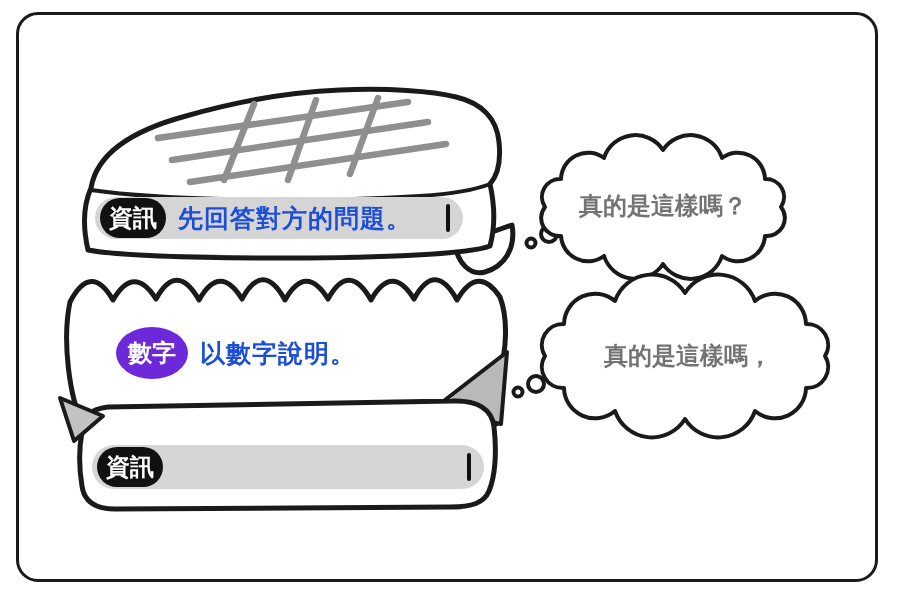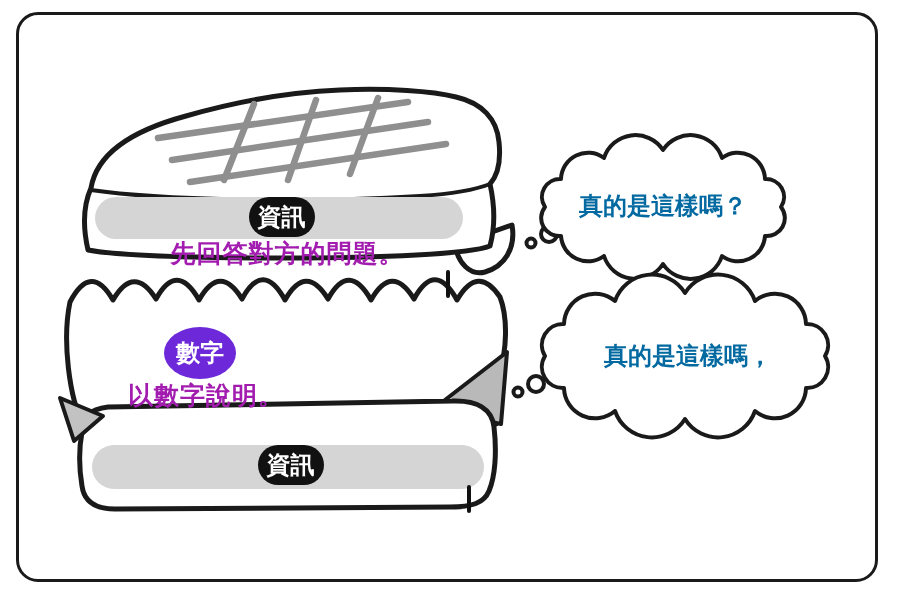--- a/index.html
+++ b/index.html
@@ -5,27 +5,27 @@
   html,body{margin:0;padding:0;background:#ffffff;}
   body{width:900px;height:600px;overflow:hidden;font-family:"Liberation Sans","DejaVu Sans",sans-serif;}
   .stage{position:relative;width:900px;height:600px;background:#ffffff;}
   .frame{position:absolute;left:16px;top:12px;width:862px;height:570px;border:3px solid #1a1a1a;border-radius:22px;box-sizing:border-box;background:#ffffff;}
   svg.art{position:absolute;left:0;top:0;width:900px;height:600px;}
   .ink{fill:#ffffff;stroke:#1a1a1a;stroke-width:5;stroke-linejoin:round;stroke-linecap:round;}
   .thin{fill:none;stroke:#1a1a1a;stroke-width:4;stroke-linejoin:round;stroke-linecap:round;}
   .grill{fill:none;stroke:#8f8f8f;stroke-width:6.5;stroke-linecap:round;}
   .shade{stroke:#1a1a1a;stroke-width:4;stroke-linejoin:round;}
   .cloud{fill:#ffffff;stroke:#1a1a1a;stroke-width:4;stroke-linejoin:round;}
-  .band{position:absolute;display:flex;align-items:center;box-sizing:border-box;flex-direction:column;}
+  .band{position:absolute;display:flex;align-items:center;box-sizing:border-box;}
   .band.gray{background:#d5d5d5;border-radius:22px;padding-left:5px;}
   .pill{background:#111111;color:#ffffff;font-weight:bold;font-size:24px;display:flex;align-items:center;justify-content:center;border-radius:20px;width:66px;height:40px;flex:0 0 auto;}
   .ellipse-badge{background:#6d28d9;color:#ffffff;font-weight:bold;font-size:24px;display:flex;align-items:center;justify-content:center;border-radius:50%;width:72px;height:52px;flex:0 0 auto;}
-  .layer-text{font-weight:bold;font-size:25px;color:#a21caf;margin-left:12px;white-space:nowrap;letter-spacing:1px;}
+  .layer-text{font-weight:bold;font-size:25px;color:#1d4ed8;margin-left:12px;white-space:nowrap;letter-spacing:1px;}
   .tick{width:4px;height:28px;background:#111111;border-radius:2px;margin-left:auto;margin-right:13px;flex:0 0 auto;}
-  .thought{position:absolute;transform:translate(-50%,-50%);font-size:24px;font-weight:600;color:#0369a1;text-align:center;white-space:nowrap;line-height:34px;}
+  .thought{position:absolute;transform:translate(-50%,-50%);font-size:24px;font-weight:600;color:#737373;text-align:center;white-space:nowrap;line-height:34px;}
 </style>
 </head>
 <body>
 
 <div class="stage">
   <div class="frame"></div>
 
   <svg class="art" viewBox="0 0 900 600">
 
     <path class="ink" d="M 70,302 Q 91,262 113,300 Q 134,264 156,299 Q 177,261 199,300 Q 220,263 242,299 Q 263,260 285,300 Q 306,263 328,299 Q 349,261 371,300 Q 392,263 414,299 Q 435,260 457,300 Q 478,264 500,297 C 508,318 507,350 499,374 L 496,424 L 84,427 C 69,398 62,340 70,302 Z"></path>

